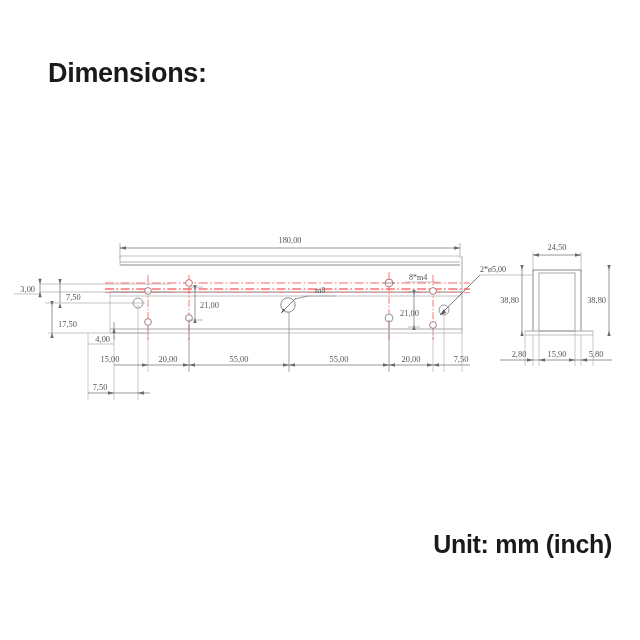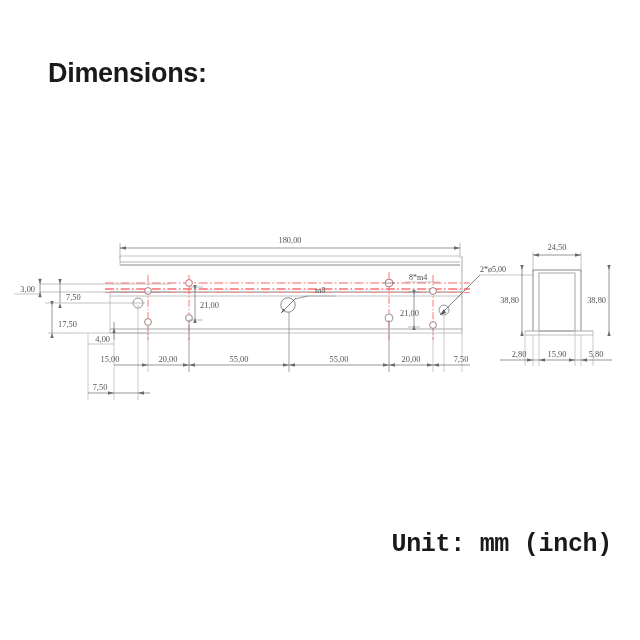--- a/index.html
+++ b/index.html
@@ -28,21 +28,21 @@
     font-family: "Liberation Sans", sans-serif;
   }
   #unit-text {
     position: absolute;
     right: 28px;
     top: 530px;
     font-size: 25px;
     font-weight: bold;
     color: #1a1a1a;
     letter-spacing: -0.3px;
-    font-family: Liberation Mono, monospace;
+    font-family: Liberation Sans, sans-serif;
   }
   #drawing-svg {
     position: absolute;
     left: 0;
     top: 0;
   }
   .dimtext {
     font-family: "Liberation Serif", serif;
     font-size: 8.4px;
     fill: #555555;

